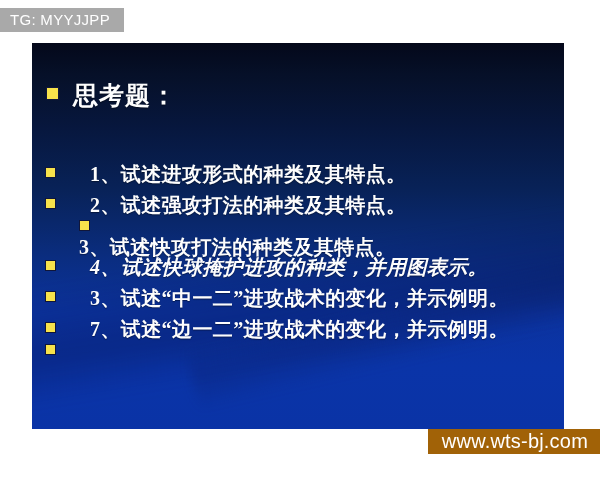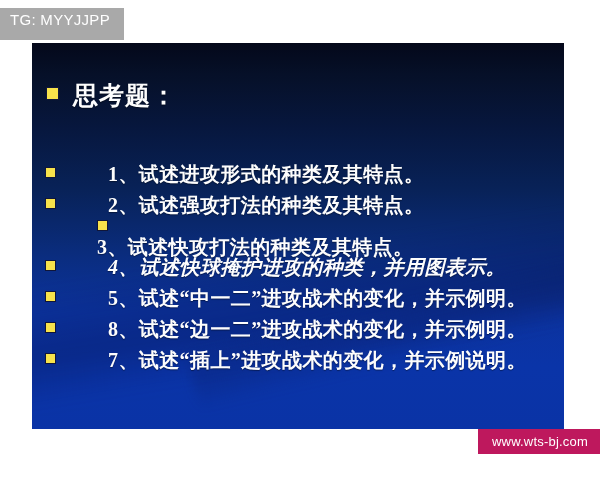--- a/index.html
+++ b/index.html
@@ -20,21 +20,21 @@
   #tag-bar {
     position: absolute;
     left: 0;
     top: 8px;
     height: 24px;
     background: #a9a9a9;
     color: #ffffff;
     font-family: "Liberation Sans", sans-serif;
     font-size: 15px;
     line-height: 24px;
-    padding: 0 14px 8px 10px;
+    padding: 0 14px 0 10px;
     letter-spacing: 0.3px;
     white-space: nowrap;
     z-index: 5;
   }
 
   
   #slide {
     position: absolute;
     left: 32px;
     top: 43px;
@@ -140,33 +140,33 @@
     letter-spacing: 0.4px;
   }
   .row.item .bullet {
     width: 11px;
     height: 11px;
     margin-right: 0;
     position: relative;
     top: -3px;
   }
   .row.item .text {
-    margin-left: 52px;
+    margin-left: 34px;
     text-shadow: 0 1px 1px rgba(0,0,0,0.4);
   }
 
   
   #watermark {
     position: absolute;
     right: 0;
     bottom: 26px;
-    background: #be185d;
+    background: #a16207;
     color: #ffffff;
     font-family: "Liberation Sans", sans-serif;
-    font-size: 13px;
+    font-size: 20px;
     line-height: 25px;
     height: 25px;
     padding: 0 12px 0 14px;
     letter-spacing: 0.2px;
     white-space: nowrap;
     z-index: 6;
   }
 </style>
 </head>
 <body>
@@ -200,29 +200,28 @@
       <span class="text">3、试述快攻打法的种类及其特点。</span>
     </div>
 
     <div class="row item" style="top:211px;font-style:italic;">
       <span class="bullet"></span>
       <span class="text">4、试述快球掩护进攻的种类，并用图表示。</span>
     </div>
 
     <div class="row item" style="top:242px;">
       <span class="bullet"></span>
-      <span class="text">5、试述“中一二”进攻战术的变化，并示例明。</span>
+      <span class="text">3、试述“中一二”进攻战术的变化，并示例明。</span>
     </div>
 
     <div class="row item" style="top:273px;">
       <span class="bullet"></span>
-      <span class="text">8、试述“边一二”进攻战术的变化，并示例明。</span>
+      <span class="text">7、试述“边一二”进攻战术的变化，并示例明。</span>
     </div>
 
     <div class="row item" style="top:304px;">
       <span class="bullet"></span>
-      <span class="text">7、试述“插上”进攻战术的变化，并示例说明。</span>
     </div>
 
   </div>
 </div>
 
 <div id="watermark">www.wts-bj.com</div>
 
 </body></html>

